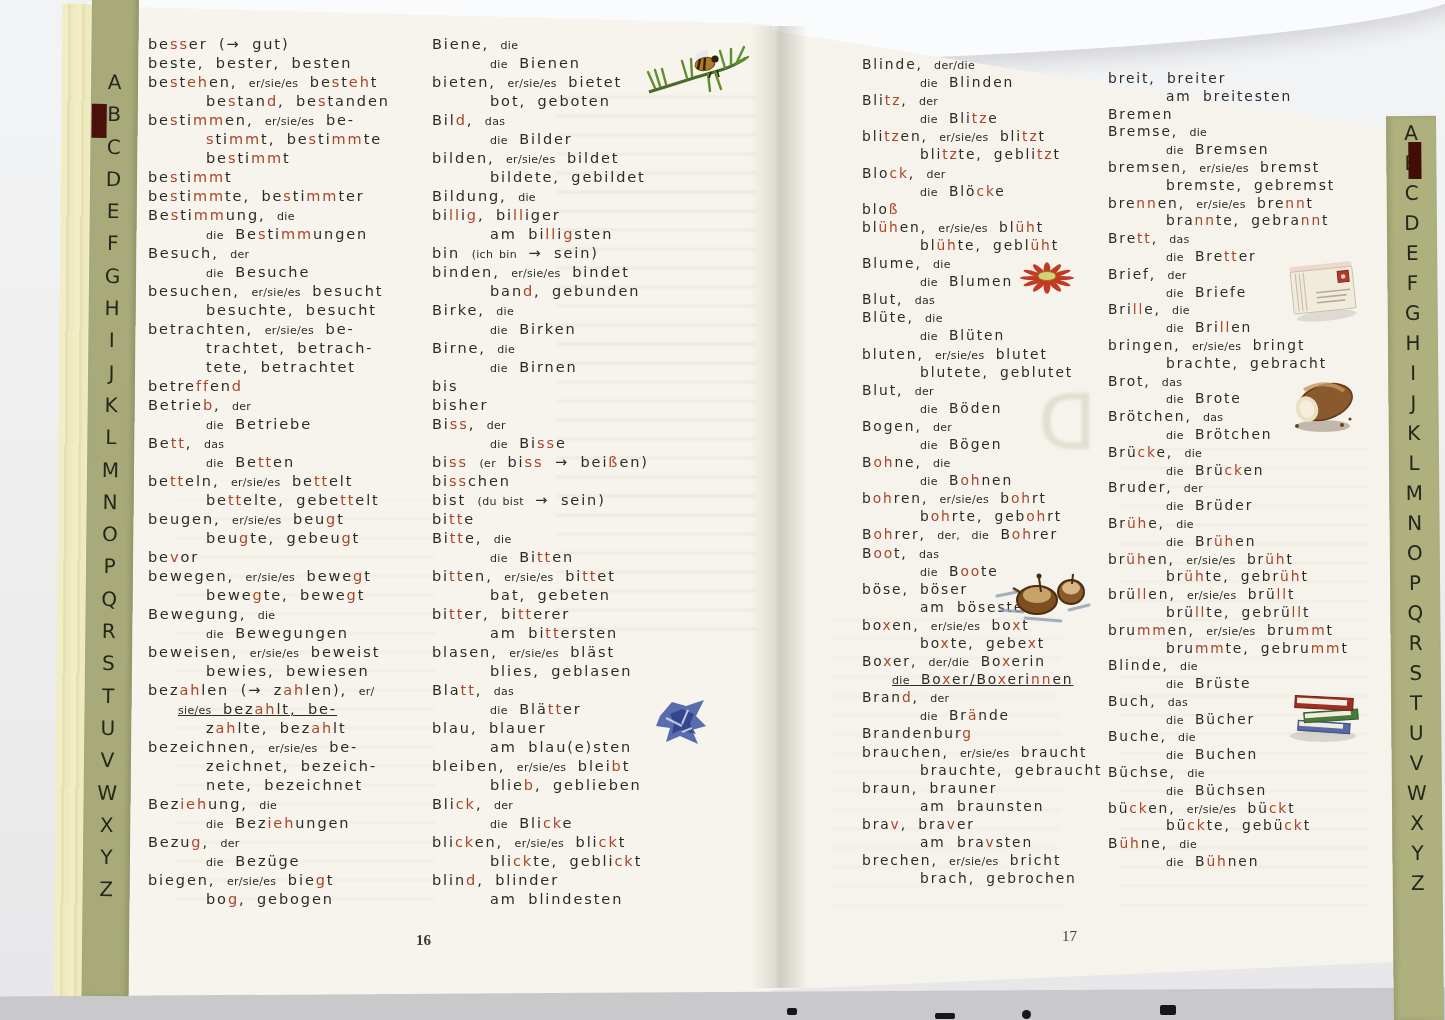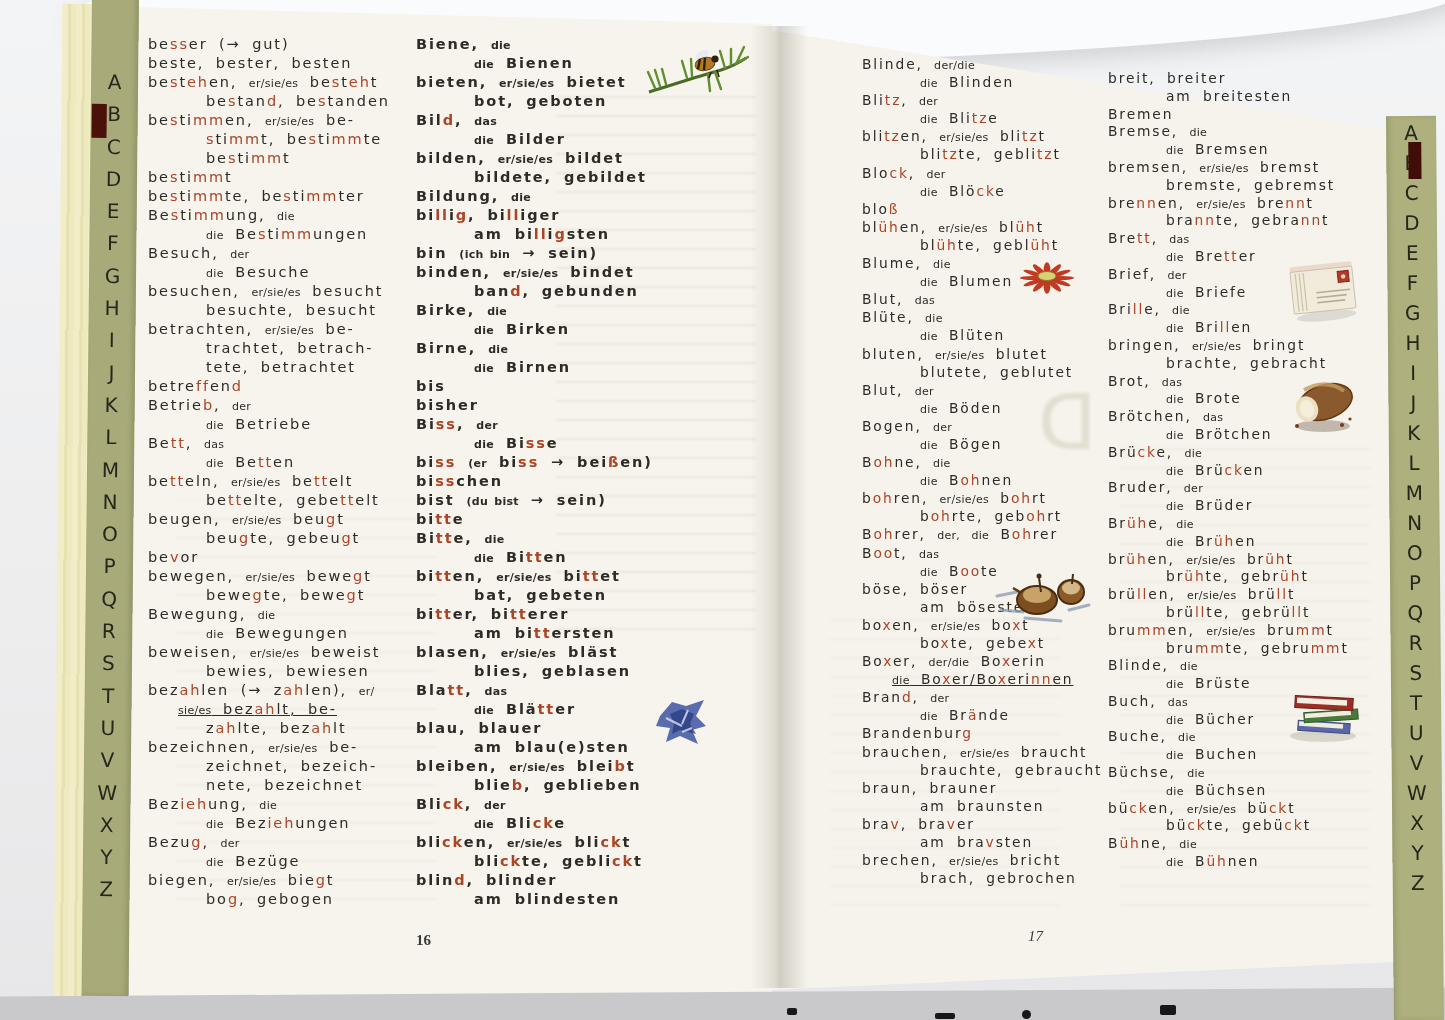--- a/index.html
+++ b/index.html
@@ -33,28 +33,28 @@
   #strip-right .abc-letter{height:30px;line-height:30px;}
   .abc-letter{text-align:center;font-size:20px;color:#26261b;}
   .tab{position:absolute;background:#4a110b;}
   #tab-left{left:1px;top:110px;width:15px;height:34px;}
   #tab-right{left:22px;top:26px;width:13px;height:37px;background:#400e07;}
   .dcol{position:absolute;color:#2e2b26;white-space:nowrap;}
   .dcol .dline{letter-spacing:1.9px;word-spacing:5px;}
   #col1,#col2{font-size:14.5px;}
   #col3,#col4{font-size:13.8px;}
   #col1{left:148px;top:36px;} #col1 .dline{height:19px;}
-  #col2{left:416px;top:36px;font-weight:bold;} #col2 .dline{height:19px;}
+  #col2{left:432px;top:36px;} #col2 .dline{height:19px;}
   #col3{left:822px;top:56px;} #col3 .dline{height:18.1px;margin-left:40px;}
   #col4{left:1108px;top:70px;} #col4 .dline{height:17.8px;}
   .ind1{padding-left:58px;} .ind2{padding-left:30px;text-decoration:underline;}
   .red{color:#ab4527;}
   .sm{font-size:11px;letter-spacing:.3px;word-spacing:2px;}
   .pageno{position:absolute;font-family:"Liberation Serif",serif;font-size:15px;color:#3a3a38;}
-  #pn-left{left:416px;top:932px;font-weight:bold;} #pn-right{left:1028px;top:928px;font-style:italic;}
+  #pn-left{left:416px;top:932px;font-weight:bold;} #pn-right{left:1062px;top:928px;}
   .illus{position:absolute;}
 </style>
 </head>
 <body>
 
 <div class="canvas">
   <div class="backdrop"></div>
   <div class="book-top-sheen"></div>
   <div class="fore-edge"></div>
 

